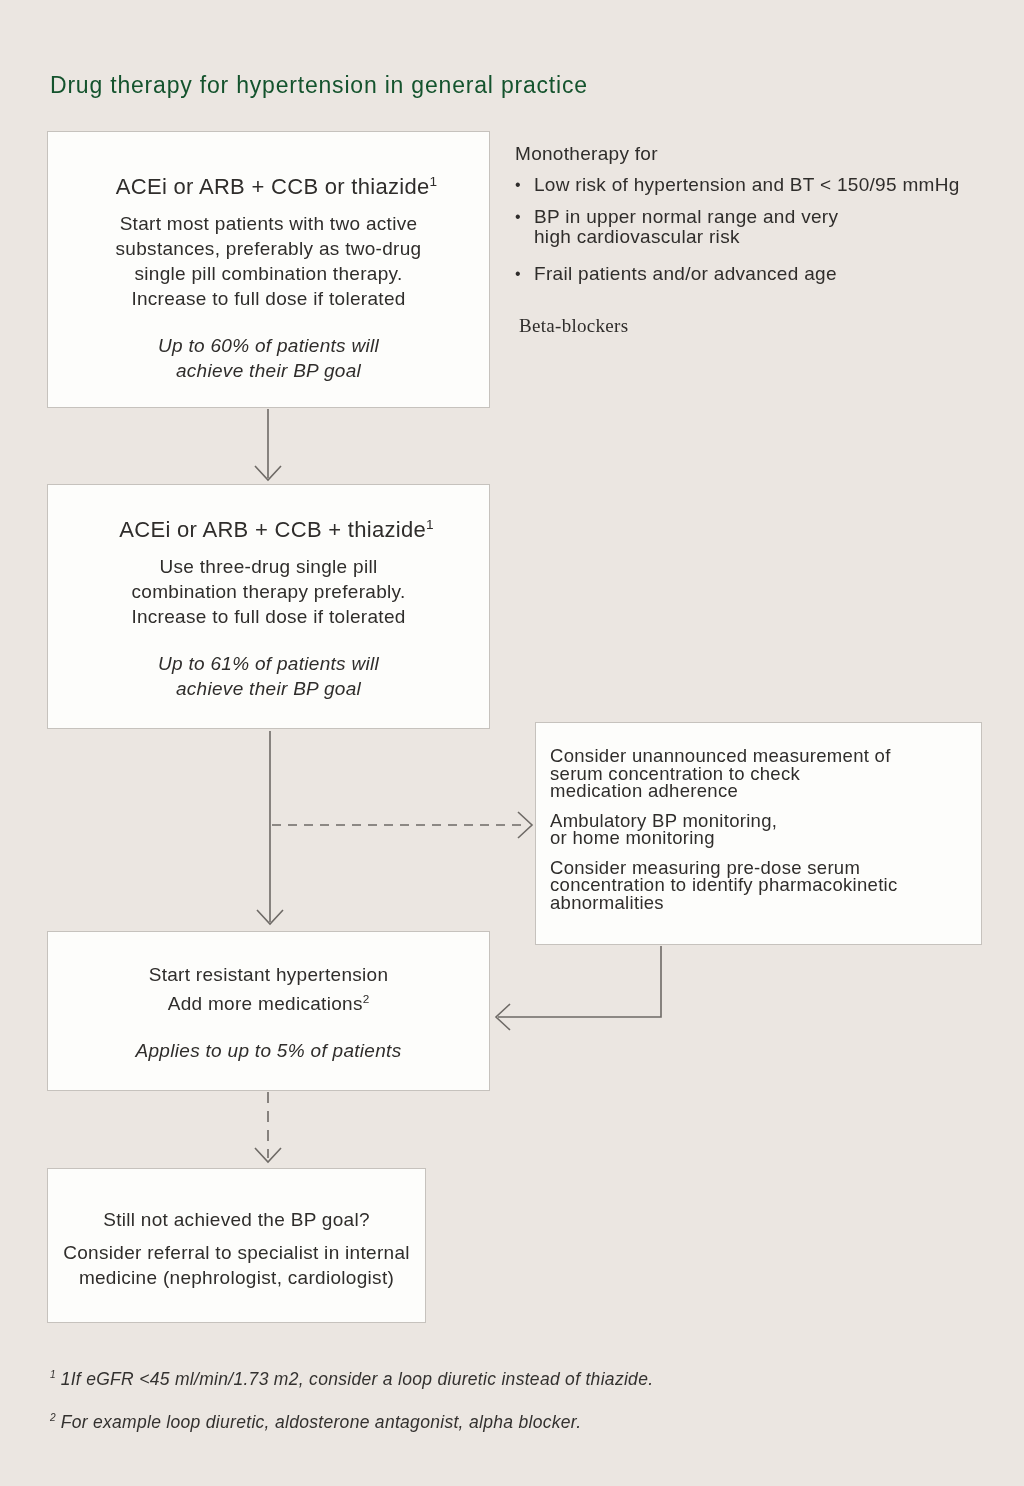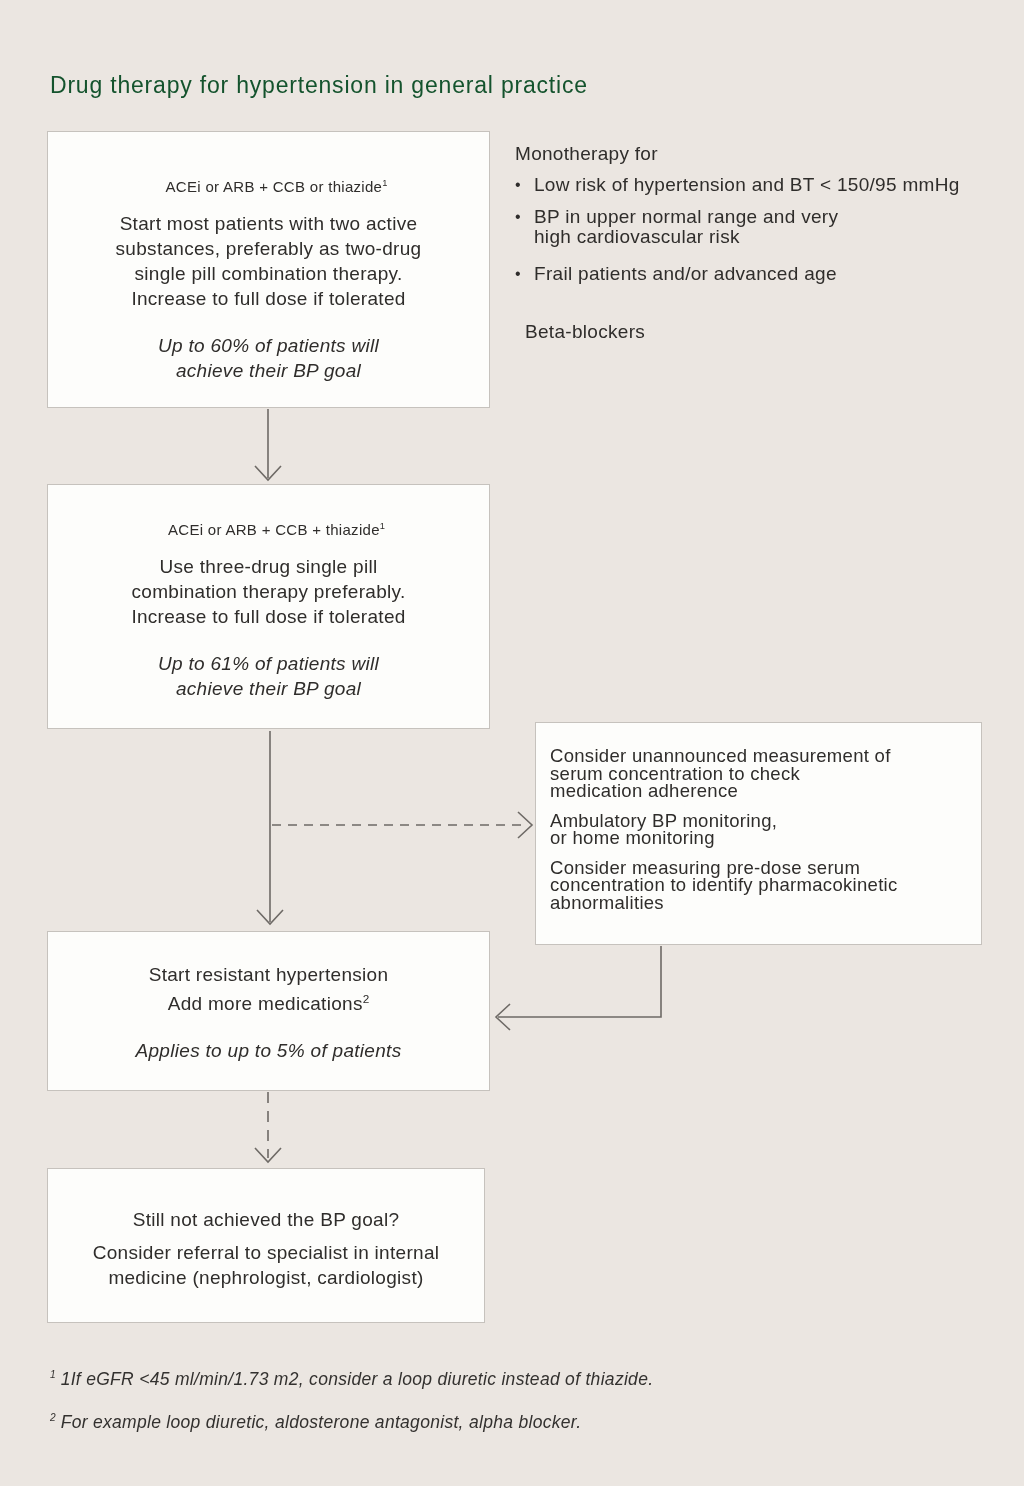--- a/index.html
+++ b/index.html
@@ -28,23 +28,23 @@
     background: #fdfdfb;
     border: 1px solid #c6c2bd;
     text-align: center;
     font-size: 19px;
     letter-spacing: 0.3px;
     line-height: 25px;
   }
   .box-step1 { left:47px; top:131px; width:443px; height:277px; padding-top:42px; }
   .box-step2 { left:47px; top:484px; width:443px; height:245px; padding-top:32px; }
   .box-step3 { left:47px; top:931px; width:443px; height:160px; padding-top:30px; }
-  .box-step4 { left:47px; top:1168px; width:438px; height:155px; padding-top:38px; }
+  .box-step4 { left:47px; top:1168px; width:379px; height:155px; padding-top:38px; }
 
-  .box-heading { font-size:15px; margin:0 0 12px 16px; }
+  .box-heading { font-size:22px; margin:0 0 12px 16px; }
   .box-body { margin:0; white-space: pre-line; }
   .box-note {
     margin:22px 0 0 0;
     font-style: italic;
     white-space: pre-line;
   }
   .box-line { margin:0 0 4px 0; }
   .box-body-wrap { margin:8px 0 0 0; white-space: pre-line; }
 
   sup { font-size: 0.62em; line-height: 0; letter-spacing: 0; }
@@ -57,21 +57,21 @@
   .mono-list { list-style:none; margin:0; padding:0; }
   .mono-item { display:flex; margin:0 0 12px 0; }
   .mono-item:last-child { margin-top:17px; }
   .bullet-dot { width:19px; flex:0 0 19px; font-size:16px; }
   .mono-item-text { white-space: pre-line; }
 
   .beta-note {
     position:absolute; left:515px; top:313px; width:505px;
     font-size:19px; letter-spacing:0.3px; line-height:17.5px;
   }
-  .beta-heading { margin:10px; }
+  .beta-heading { margin:4px;font-family:Liberation Serif, serif; }
   .beta-body { margin:0; white-space: pre-line; }
 
   .side-box {
     position:absolute; left:535px; top:722px; width:447px; height:223px;
     box-sizing:border-box;
     background:#fdfdfb; border:1px solid #c6c2bd;
     text-align:left;
     padding:24px 14px 0 14px;
     font-size:18.5px; letter-spacing:0.3px; line-height:17.5px;
   }

